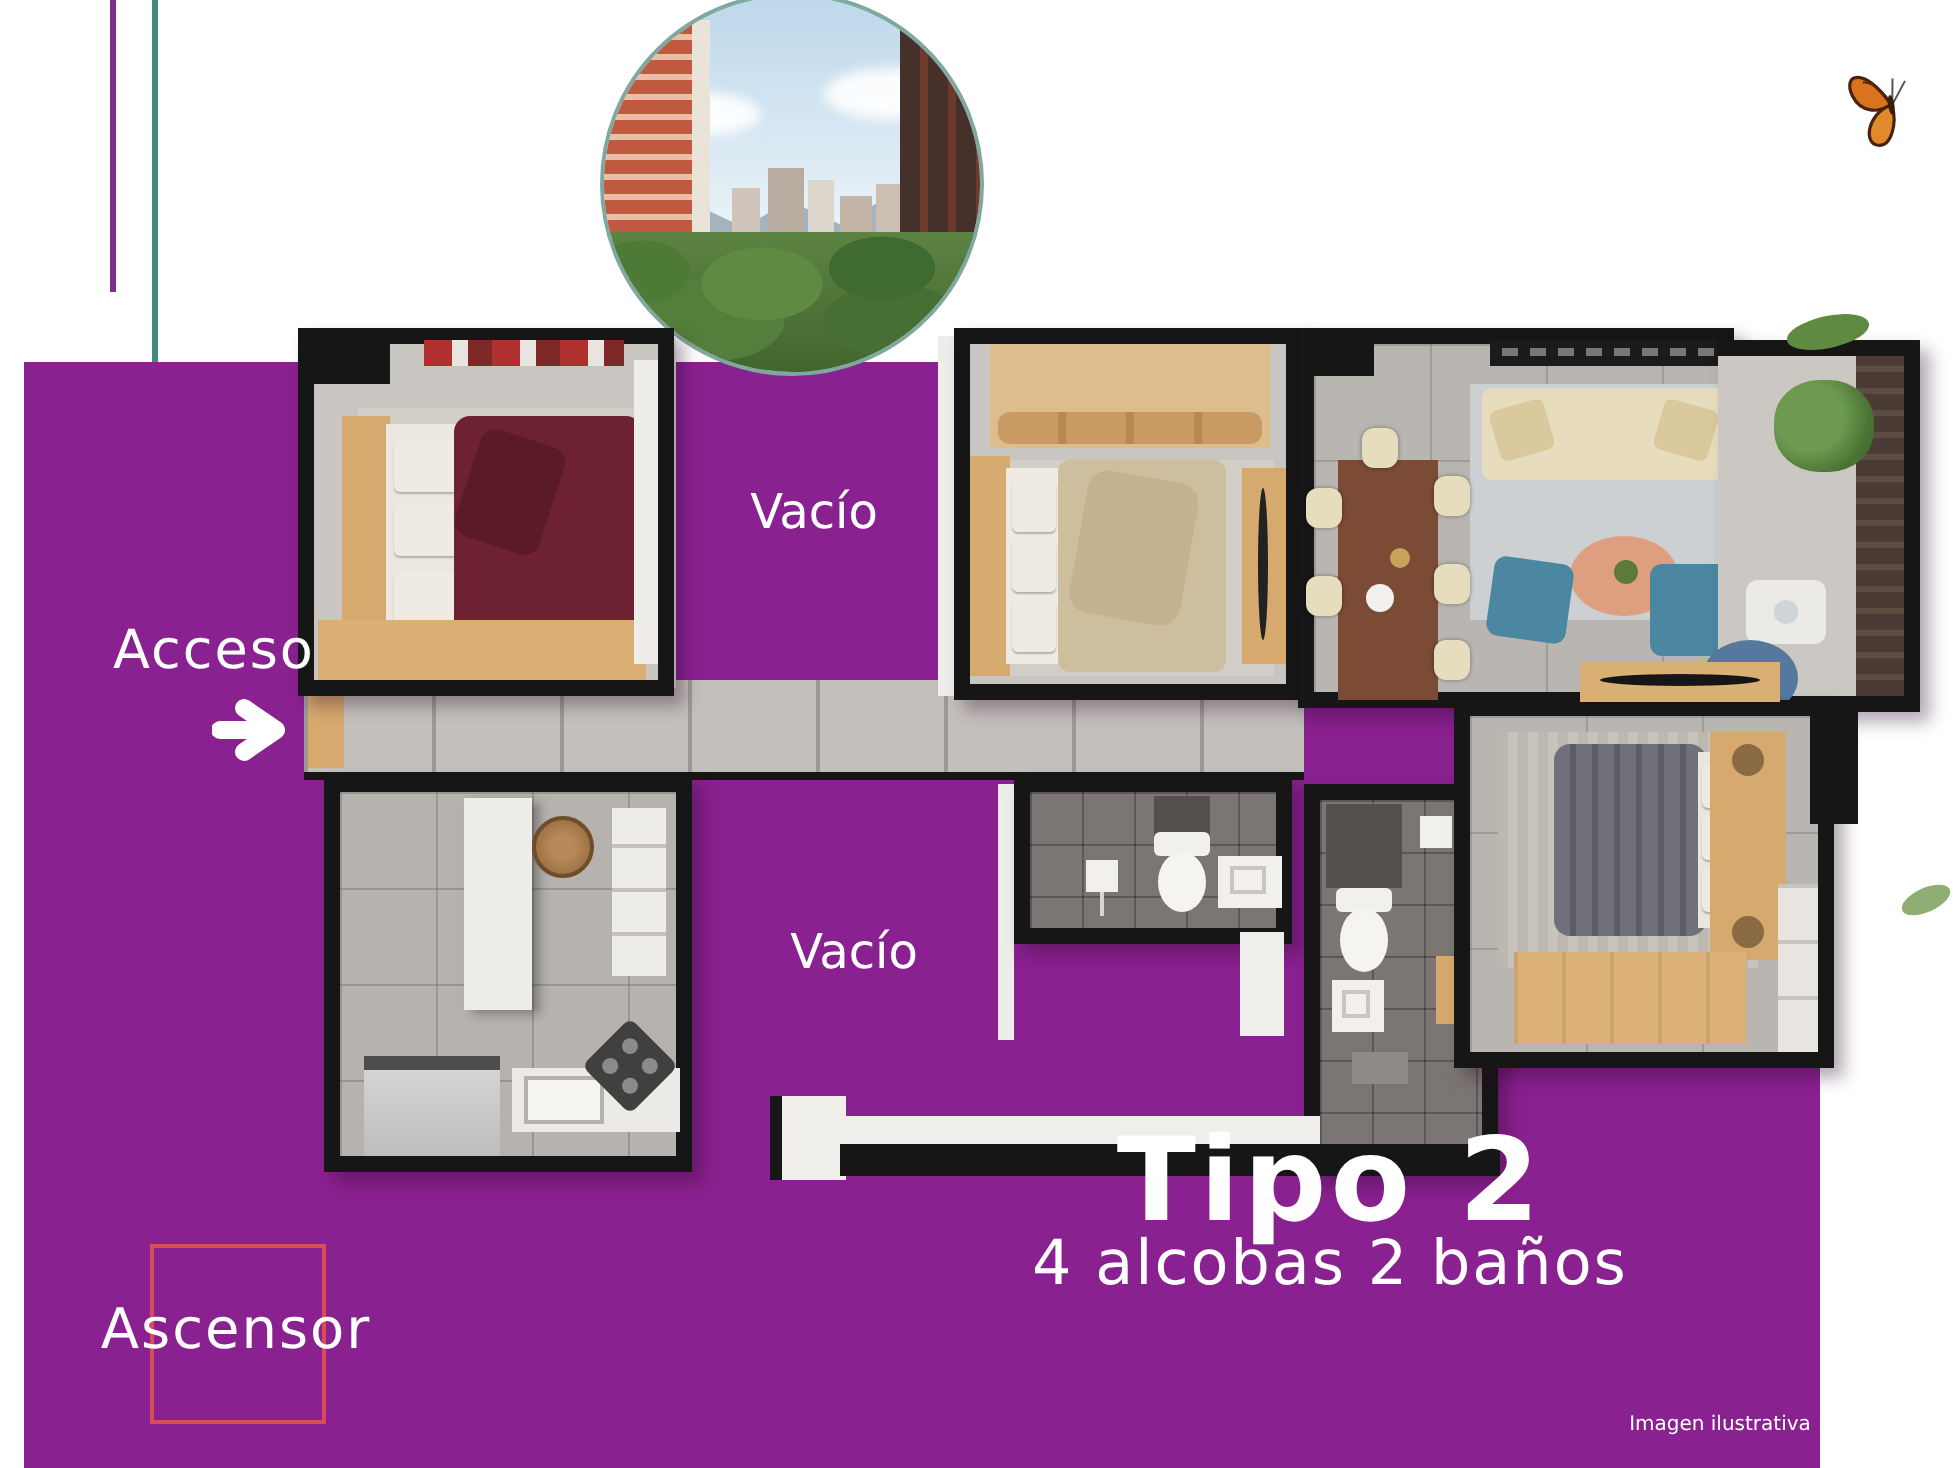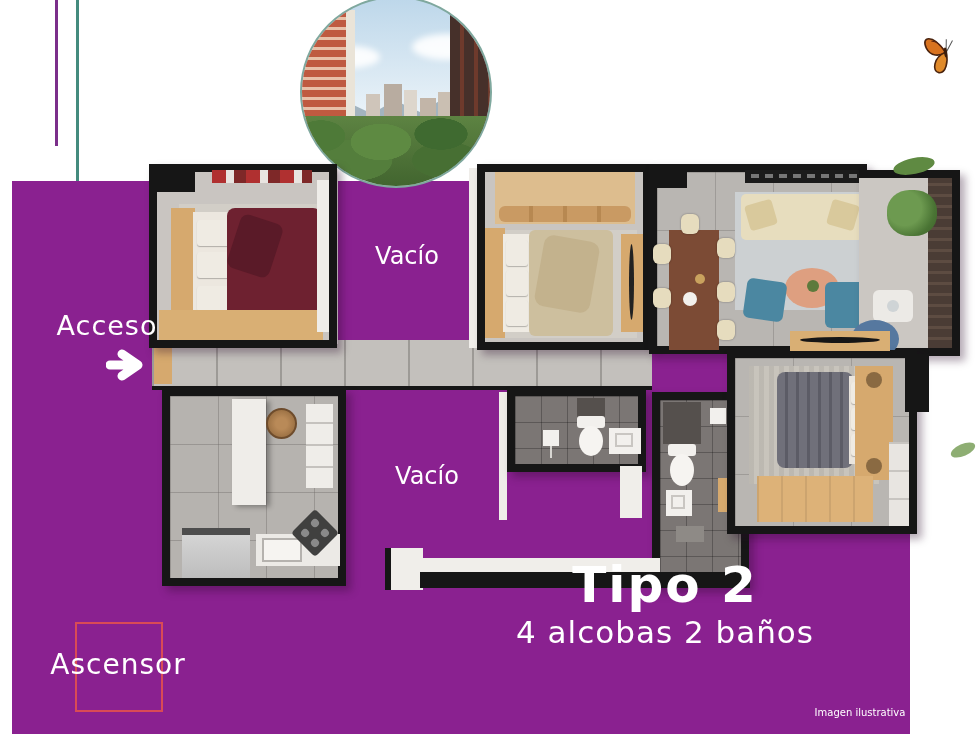--- a/index.html
+++ b/index.html
@@ -35,21 +35,21 @@
   .room{position:absolute;border:8px solid #161616;box-sizing:border-box;
         box-shadow:5px 5px 8px rgba(40,10,40,.35);}
   .wood{background:#d6a96e;}
   .white-wall{background:#efede9;}
   .label{color:#ffffff;text-align:center;}
   
   .lbl-acceso{left:52px;top:310px;width:110px;font-size:27px;letter-spacing:1px;}
   .arrow-wrap{left:106px;top:346px;width:40px;height:38px;}
   .lbl-vacio1{left:352px;top:242px;width:110px;font-size:24px;}
   .lbl-vacio2{left:372px;top:462px;width:110px;font-size:24px;}
-  .title-main{left:520px;top:556px;width:290px;font-size:50px;font-weight:bold;letter-spacing:2px;}
+  .title-main{left:520px;top:556px;width:290px;font-size:58px;font-weight:bold;letter-spacing:2px;}
   .title-sub{left:495px;top:614px;width:340px;font-size:31px;letter-spacing:1px;}
   .ascensor-box{left:75px;top:622px;width:84px;height:86px;border:2px solid #d94b55;}
   .lbl-ascensor{left:38px;top:648px;width:160px;font-size:28px;letter-spacing:1px;}
   .footnote{left:800px;top:707px;width:120px;font-size:10px;color:#ffffff;text-align:center;}
   
   .floor-bed{background:#c9c5c1;}
   .floor-grey{background:#b9b6b2;
     background-image:linear-gradient(rgba(110,107,103,.35) 1px,transparent 1px),
                      linear-gradient(90deg,rgba(110,107,103,.35) 1px,transparent 1px);
     background-size:58px 58px;}

